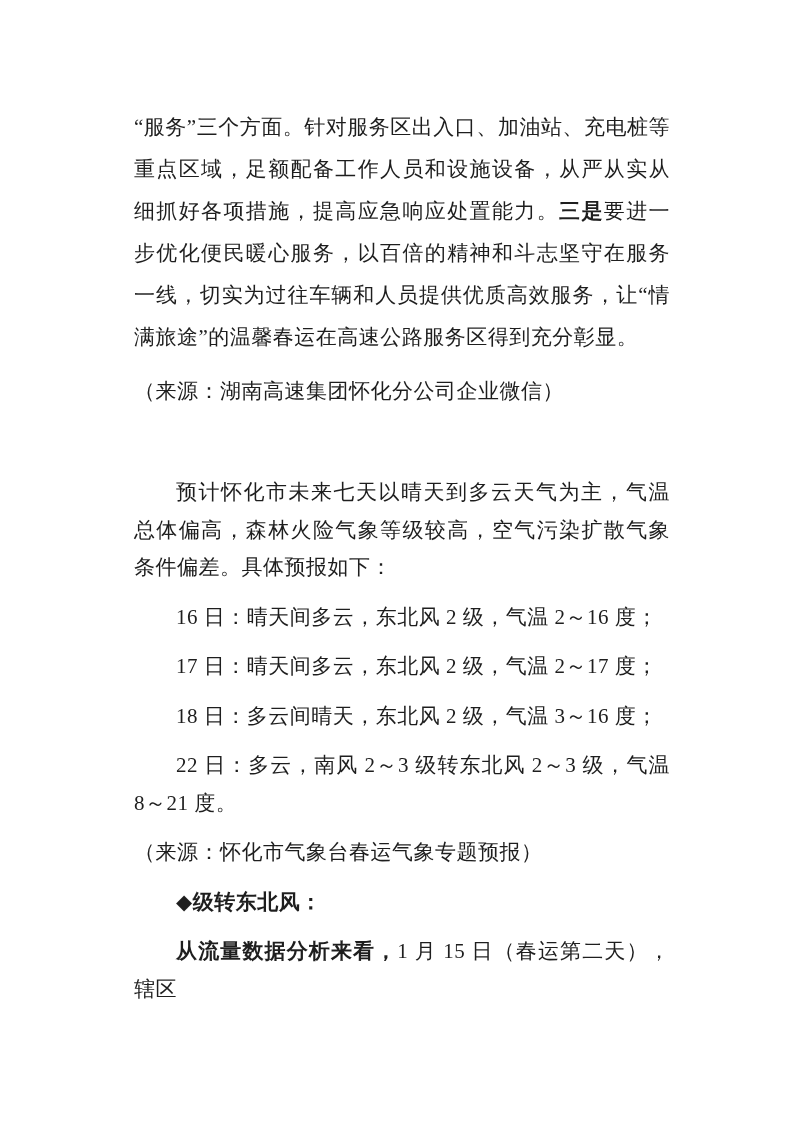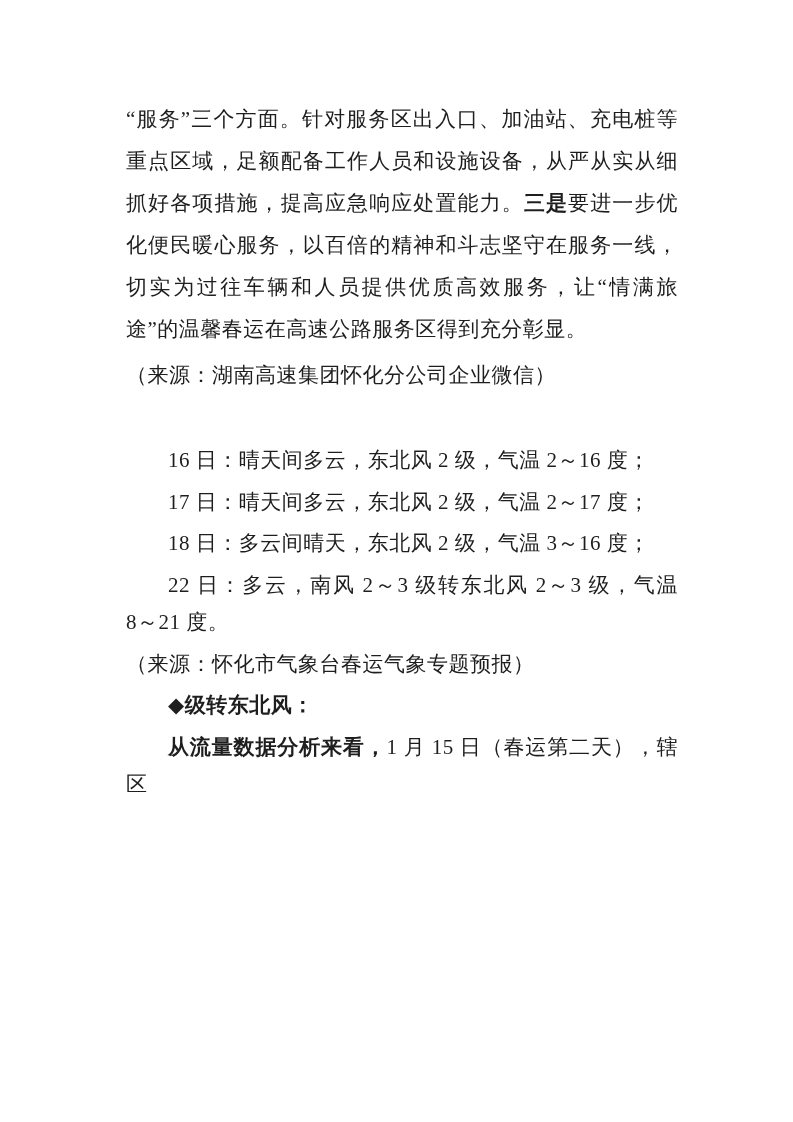--- a/index.html
+++ b/index.html
@@ -12,21 +12,21 @@
     width: 793px;
     height: 1122px;
     box-sizing: border-box;
     background: #ffffff;
     padding: 94px 111px 0 122px;
     overflow: hidden;
     font-family: "Liberation Serif", "DejaVu Serif", serif;
     color: #1e1e1e;
   }
   .doc p {
-    margin: 4px;
+    margin: 12px;
     font-size: 21px;
     letter-spacing: 0.5px;
     text-align: justify;
     text-justify: inter-character;
   }
   .lh-a { line-height: 42px; }
   .lh-b { line-height: 37.5px; }
   .indent { text-indent: 2em; }
   .source { text-align: right; }
   .bold { font-weight: bold; }
@@ -34,20 +34,21 @@
   .blank { height: 38px; }
 </style>
 </head>
 <body>
 
 <div class="page">
   <div class="doc">
       <p class="lh-a"><span>“服务”三个方面。针对服务区出入口、加油站、充电桩等重点区域，足额配备工作人员和设施设备，从严从实从细抓好各项措施，提高应急响应处置能力。</span><span class="bold">三是</span><span>要进一步优化便民暖心服务，以百倍的精神和斗志坚守在服务一线，切实为过往车辆和人员提供优质高效服务，让“情满旅途”的温馨春运在高速公路服务区得到充分彰显。</span></p>
       <p class="lh-a source"><span>（来源：湖南高速集团怀化分公司企业微信）</span></p>
       <div class="blank"></div>
+      <p class="lh-b indent"><span>预计怀化市未来七天以晴天到多云天气为主，气温总体偏高，森林火险气象等级较高，空气污染扩散气象条件偏差。具体预报如下：</span></p>
       <p class="lh-b indent"><span>16 日：晴天间多云，东北风 2 级，气温 2～16 度；</span></p>
       <p class="lh-b indent"><span>17 日：晴天间多云，东北风 2 级，气温 2～17 度；</span></p>
       <p class="lh-b indent"><span>18 日：多云间晴天，东北风 2 级，气温 3～16 度；</span></p>
       <p class="lh-b indent"><span>22 日：多云，南风 2～3 级转东北风 2～3 级，气温 </span><span class="nowrap">8～21</span><span> 度。</span></p>
       <p class="lh-b source"><span>（来源：怀化市气象台春运气象专题预报）</span></p>
       <p class="lh-b indent"><span class="bold">◆级转东北风：</span></p>
       <p class="lh-b indent"><span class="bold">从流量数据分析来看，</span><span>1 月 15 日（春运第二天），辖区</span></p>
     </div>
 </div>
 

